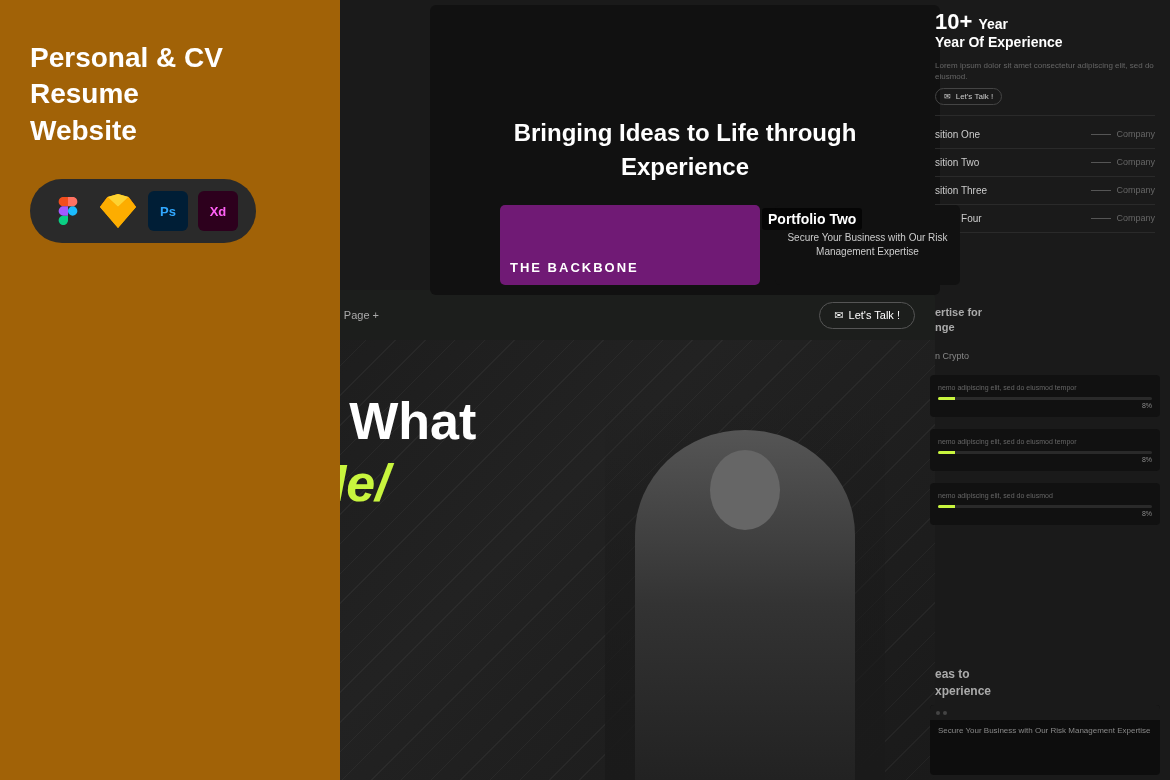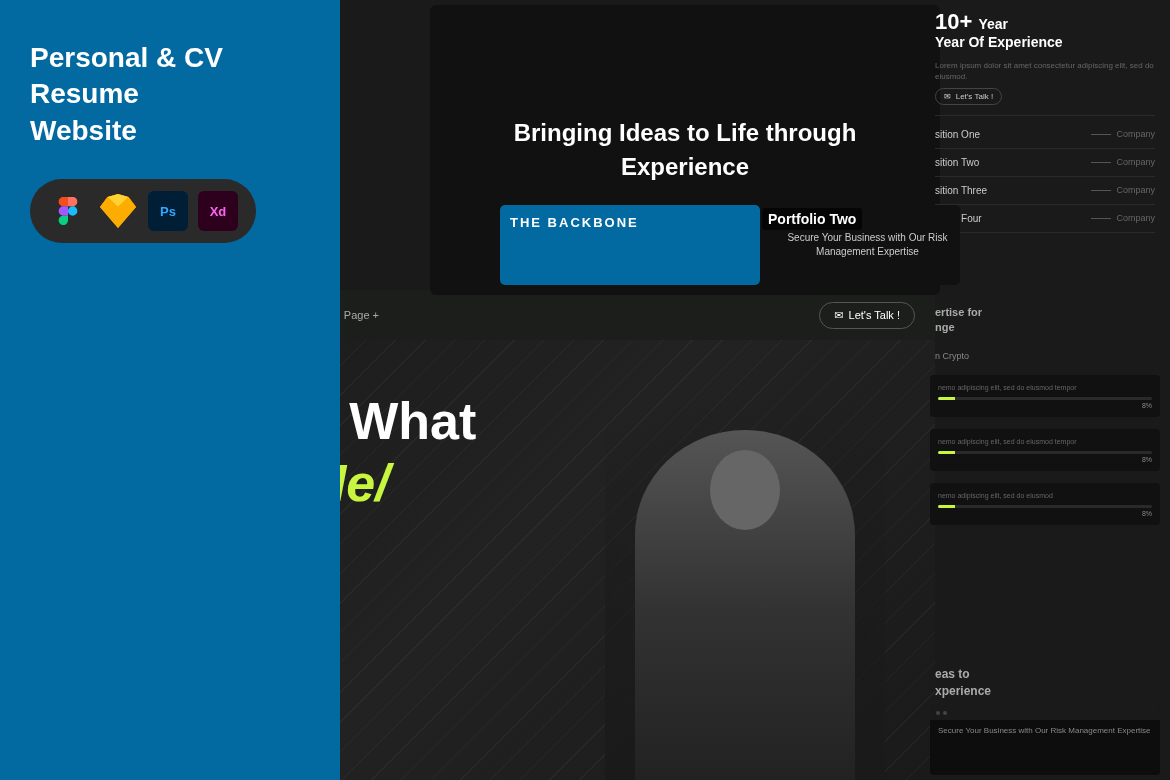--- a/index.html
+++ b/index.html
@@ -11,21 +11,21 @@
       overflow: hidden;
       position: relative;
     }
 
     
     .left-panel {
       position: absolute;
       left: 0; top: 0;
       width: 340px;
       height: 780px;
-      background: #0369a1;
+      background: #a16207;
       padding: 40px 30px;
       z-index: 10;
     }
 
     .product-title {
       color: #ffffff;
       font-size: 28px;
       font-weight: 700;
       line-height: 1.3;
       margin-bottom: 30px;
@@ -353,25 +353,26 @@
       padding: 10px;
     }
 
     
     .backbone-card {
       position: absolute;
       left: 500px;
       top: 205px;
       width: 260px;
       height: 80px;
-      background: #0369a1;
+      background: #701a75;
       border-radius: 5px;
       overflow: hidden;
       z-index: 8;
       display: flex;
+      align-items: flex-end;
       padding: 10px;
     }
 
     .backbone-text {
       color: #fff;
       font-size: 13px;
       font-weight: 700;
       letter-spacing: 2px;
     }
 

